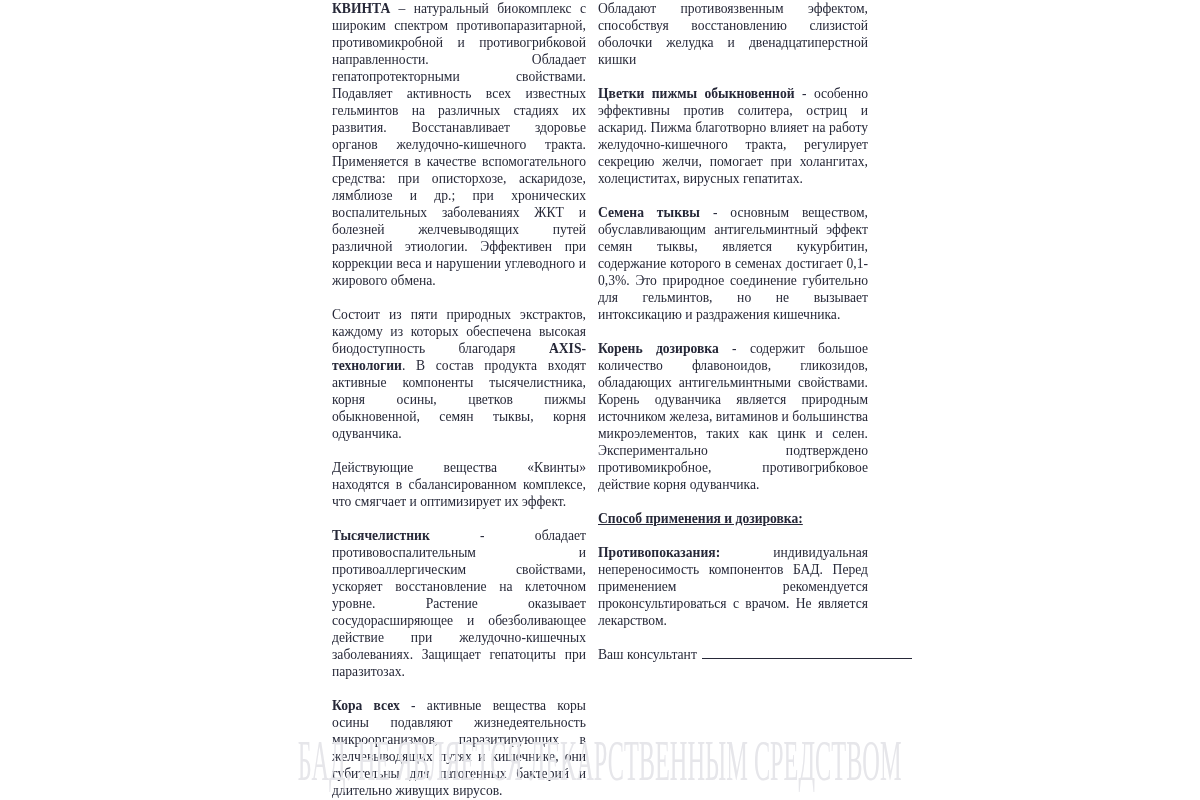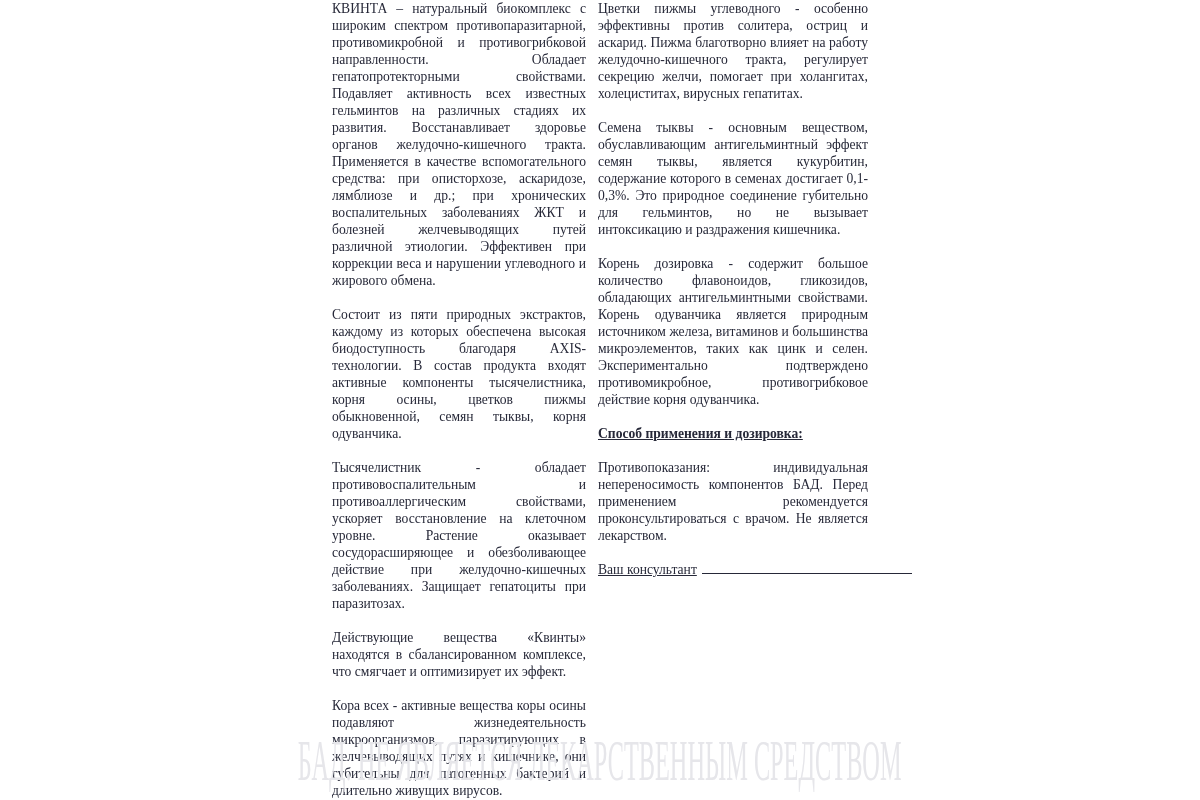--- a/index.html
+++ b/index.html
@@ -23,25 +23,25 @@
     font-size: 13.6px;
     line-height: 17px;
   }
   .col.left  { width: 254px; }
   .col.right { width: 270px; }
   .col p {
     margin: 0 0 17px 0;
     text-align: justify;
     text-justify: inter-word;
   }
-  .col b { font-weight: normal; }
+  .col b { font-weight: bold; }
   .dosage { margin: 0 0 17px 0; text-decoration: underline; }
   .dosage div { text-align: justify; }
   .dosage .heading { font-weight: bold; text-align: left; }
-  .consultant { margin-top: 0; white-space: nowrap; text-decoration: underline; }
+  .consultant { margin-top: 0; white-space: nowrap; }
   .consultant .blank {
     display: inline-block;
     width: 210px;
     border-bottom: 1.4px solid #262838;
     height: 12px;
     margin-left: 5px;
     vertical-align: baseline;
   }
   .watermark-wrap {
     position: absolute;
@@ -70,30 +70,31 @@
 
 <div class="page">
 
   <div class="columns">
 
     <div class="col left">
       <p><b>КВИНТА</b><span> – натуральный биокомплекс с широким спектром противопаразитарной, противомикробной и противогрибковой направленности. Обладает гепатопротекторными свойствами. Подавляет активность всех известных гельминтов на различных стадиях их развития. Восстанавливает здоровье органов желудочно-кишечного тракта. Применяется в качестве вспомогательного средства: при описторхозе, аскаридозе, лямблиозе и др.; при хронических воспалительных заболеваниях ЖКТ и болезней желчевыводящих путей различной этиологии. Эффективен при коррекции веса и нарушении углеводного и жирового обмена.</span></p>
 
       <p><span>Состоит из пяти природных экстрактов, каждому из которых обеспечена высокая биодоступность благодаря </span><b>AXIS-технологии</b><span>. В состав продукта входят активные компоненты тысячелистника, корня осины, цветков пижмы обыкновенной, семян тыквы, корня одуванчика.</span></p>
 
+      <p><span>Действующие вещества «Квинты» находятся в сбалансированном комплексе, что смягчает и оптимизирует их эффект.</span></p>
+
       <p><b>Тысячелистник</b><span> - обладает противовоспалительным и противоаллергическим свойствами, ускоряет восстановление на клеточном уровне. Растение оказывает сосудорасширяющее и обезболивающее действие при желудочно-кишечных заболеваниях. Защищает гепатоциты при паразитозах.</span></p>
-
-      <p><span>Действующие вещества «Квинты» находятся в сбалансированном комплексе, что смягчает и оптимизирует их эффект.</span></p>
 
       <p><b>Кора всех</b><span> - активные вещества коры осины подавляют жизнедеятельность микроорганизмов, паразитирующих в желчевыводящих путях и кишечнике, они губительны для патогенных бактерий и длительно живущих вирусов.</span></p>
     </div>
 
     <div class="col right">
+      <p><span>Обладают противоязвенным эффектом, способствуя восстановлению слизистой оболочки желудка и двенадцатиперстной кишки</span></p>
 
-      <p><b>Цветки пижмы углеводного</b><span> - особенно эффективны против солитера, остриц и аскарид. Пижма благотворно влияет на работу желудочно-кишечного тракта, регулирует секрецию желчи, помогает при холангитах, холециститах, вирусных гепатитах.</span></p>
+      <p><b>Цветки пижмы обыкновенной</b><span> - особенно эффективны против солитера, остриц и аскарид. Пижма благотворно влияет на работу желудочно-кишечного тракта, регулирует секрецию желчи, помогает при холангитах, холециститах, вирусных гепатитах.</span></p>
 
       <p><b>Семена тыквы</b><span> - основным веществом, обуславливающим антигельминтный эффект семян тыквы, является кукурбитин, содержание которого в семенах достигает 0,1-0,3%. Это природное соединение губительно для гельминтов, но не вызывает интоксикацию и раздражения кишечника.</span></p>
 
       <p><b>Корень дозировка</b><span> - содержит большое количество флавоноидов, гликозидов, обладающих антигельминтными свойствами. Корень одуванчика является природным источником железа, витаминов и большинства микроэлементов, таких как цинк и селен. Экспериментально подтверждено противомикробное, противогрибковое действие корня одуванчика.</span></p>
 
       <div class="dosage">
         <div class="heading">Способ применения и дозировка:</div>
       </div>
 
       <p><b>Противопоказания:</b><span> индивидуальная непереносимость компонентов БАД. Перед применением рекомендуется проконсультироваться с врачом. Не является лекарством.</span></p>

